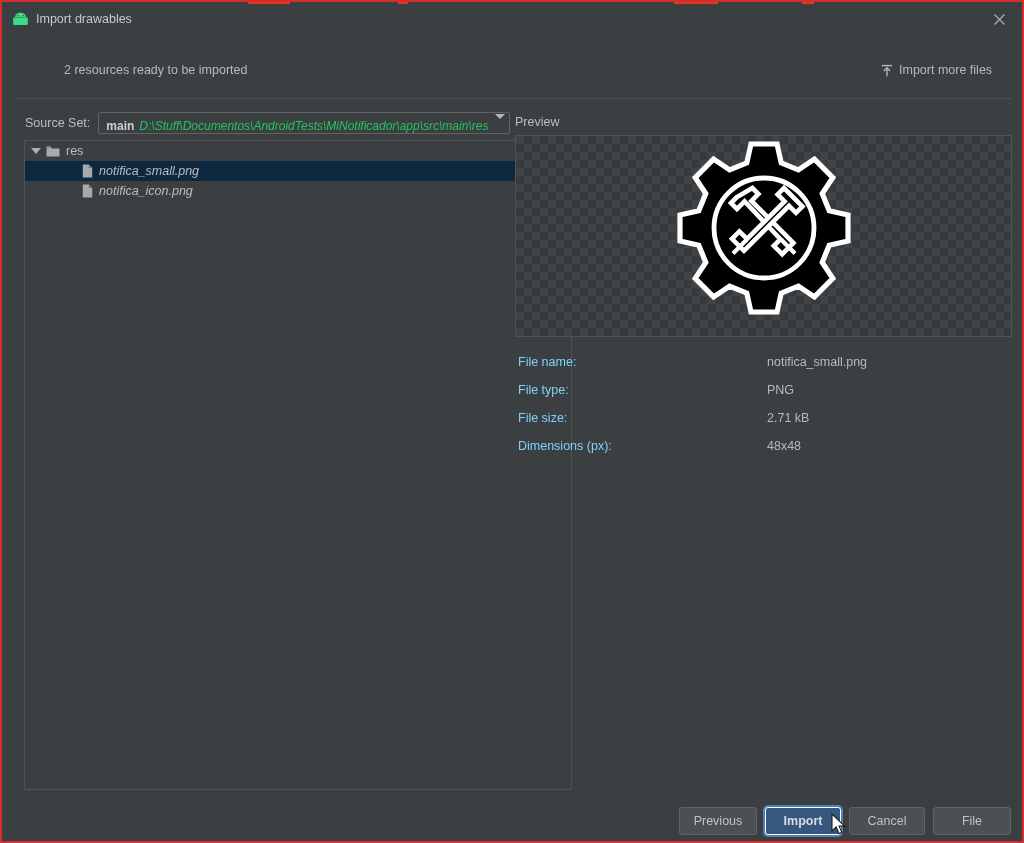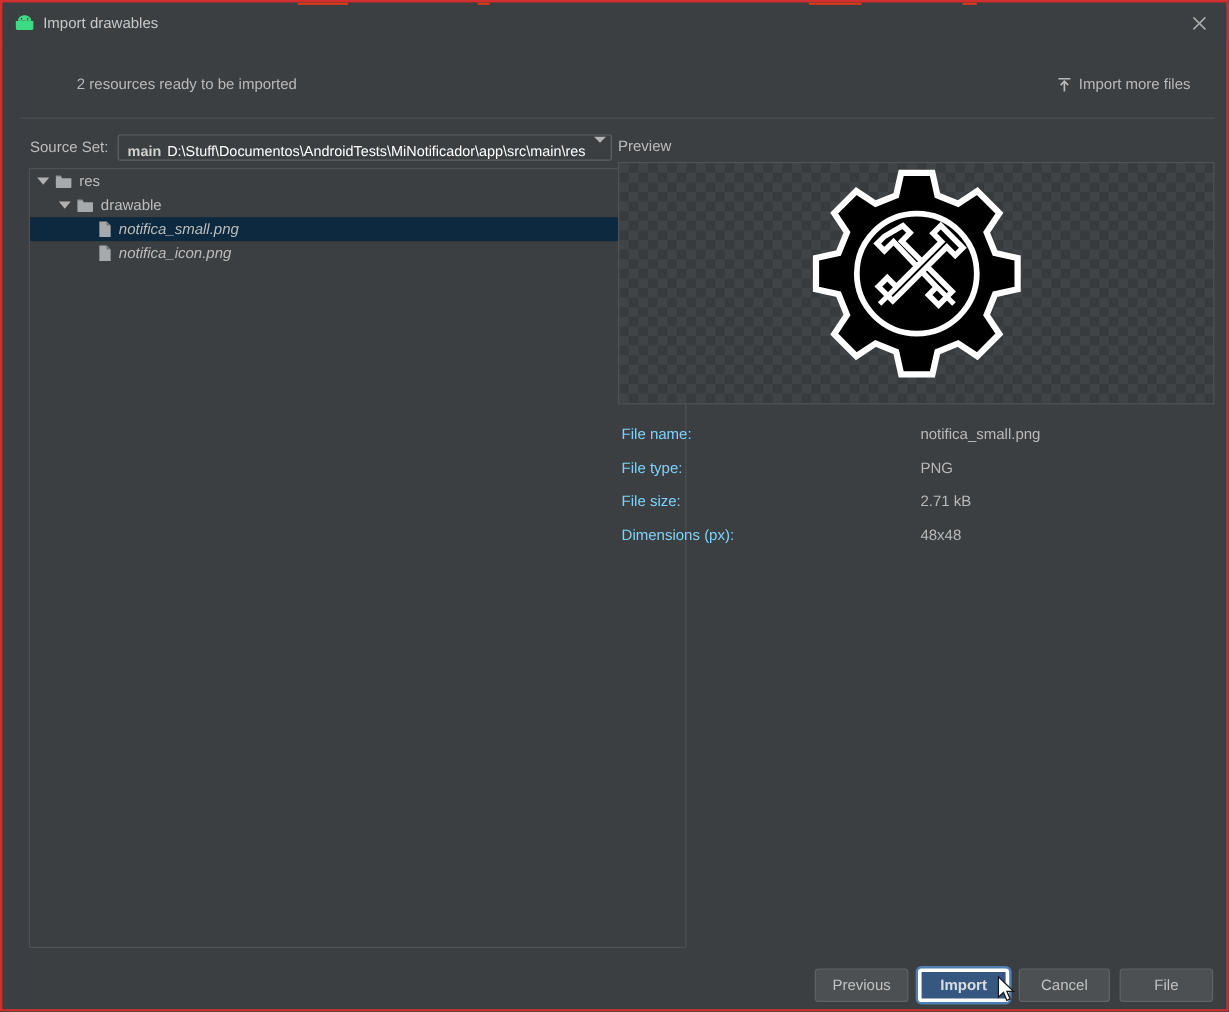--- a/index.html
+++ b/index.html
@@ -124,22 +124,23 @@
     overflow: hidden;
   }
   #sourceset-value {
     font-weight: bold;
     font-size: 12px;
     color: #cfcfcf;
     margin-right: 5px;
     white-space: nowrap;
   }
   #sourceset-path {
+    font-style: italic;
     font-size: 12px;
-    color: #ffffff;
+    color: #22c55e;
     white-space: nowrap;
     overflow: hidden;
     flex: 1;
   }
   #sourceset-arrow {
     margin-left: 4px;
     flex: 0 0 auto;
   }
   .caret-down {
     width: 0; height: 0;
@@ -266,21 +267,21 @@
     color: #c2c2c2;
     font-size: 12.5px;
     display: flex;
     align-items: center;
     justify-content: center;
     cursor: default;
     white-space: nowrap;
   }
   .dlg-button.default {
     background: #365880;
-    border: 3px solid #ffffff;
+    border: 1px solid #ffffff;
     box-shadow: 0 0 0 2px #4f7fb3;
     color: #d8dde2;
     font-weight: bold;
   }
   #btn-previous { left: 677px; width: 78px; }
   #btn-import   { left: 763px; width: 76px; }
   #btn-cancel   { left: 847px; width: 76px; }
   #btn-help     { left: 931px; width: 78px; }
 
   
@@ -346,31 +347,20 @@
         <span style="display: inline-block; flex: 0 0 auto; width: 6px;"></span>
         <span class="twisty"></span>
         <span class="icon-slot">
           <svg width="14" height="12" viewBox="0 0 14 12">
             <path d="M0.5 2.2 h4.2 l1.2 1.3 h7.6 v7.4 a0.7 0.7 0 0 1 -0.7 0.7 h-11.6 a0.7 0.7 0 0 1 -0.7 -0.7 z" fill="#a7aaad"></path>
             <path d="M0.5 1.2 h4.0 l1.1 1.2 h-5.1 z" fill="#8e9295"></path>
           </svg>
         </span>
         <span class="tree-label">res</span>
       </div>
-      <div class="tree-row">
-        <span style="display: inline-block; flex: 0 0 auto; width: 24px;"></span>
-        <span class="twisty"></span>
-        <span class="icon-slot">
-          <svg width="14" height="12" viewBox="0 0 14 12">
-            <path d="M0.5 2.2 h4.2 l1.2 1.3 h7.6 v7.4 a0.7 0.7 0 0 1 -0.7 0.7 h-11.6 a0.7 0.7 0 0 1 -0.7 -0.7 z" fill="#a7aaad"></path>
-            <path d="M0.5 1.2 h4.0 l1.1 1.2 h-5.1 z" fill="#8e9295"></path>
-          </svg>
-        </span>
-        <span class="tree-label">drawable</span>
-      </div>
       <div class="tree-row selected">
         <span style="display: inline-block; flex: 0 0 auto; width: 42px;"></span>
         <span style="display: inline-block; flex: 0 0 auto; width: 15px;"></span>
         <span class="icon-slot">
           <svg width="11" height="14" viewBox="0 0 11 14">
             <path d="M0.8 0.6 h6.0 l3.4 3.4 v9.4 h-9.4 z" fill="#a7aaad"></path>
             <path d="M6.8 0.6 l3.4 3.4 h-3.4 z" fill="#6f7376"></path>
           </svg>
         </span>
         <span class="tree-label italic">notifica_small.png</span>

